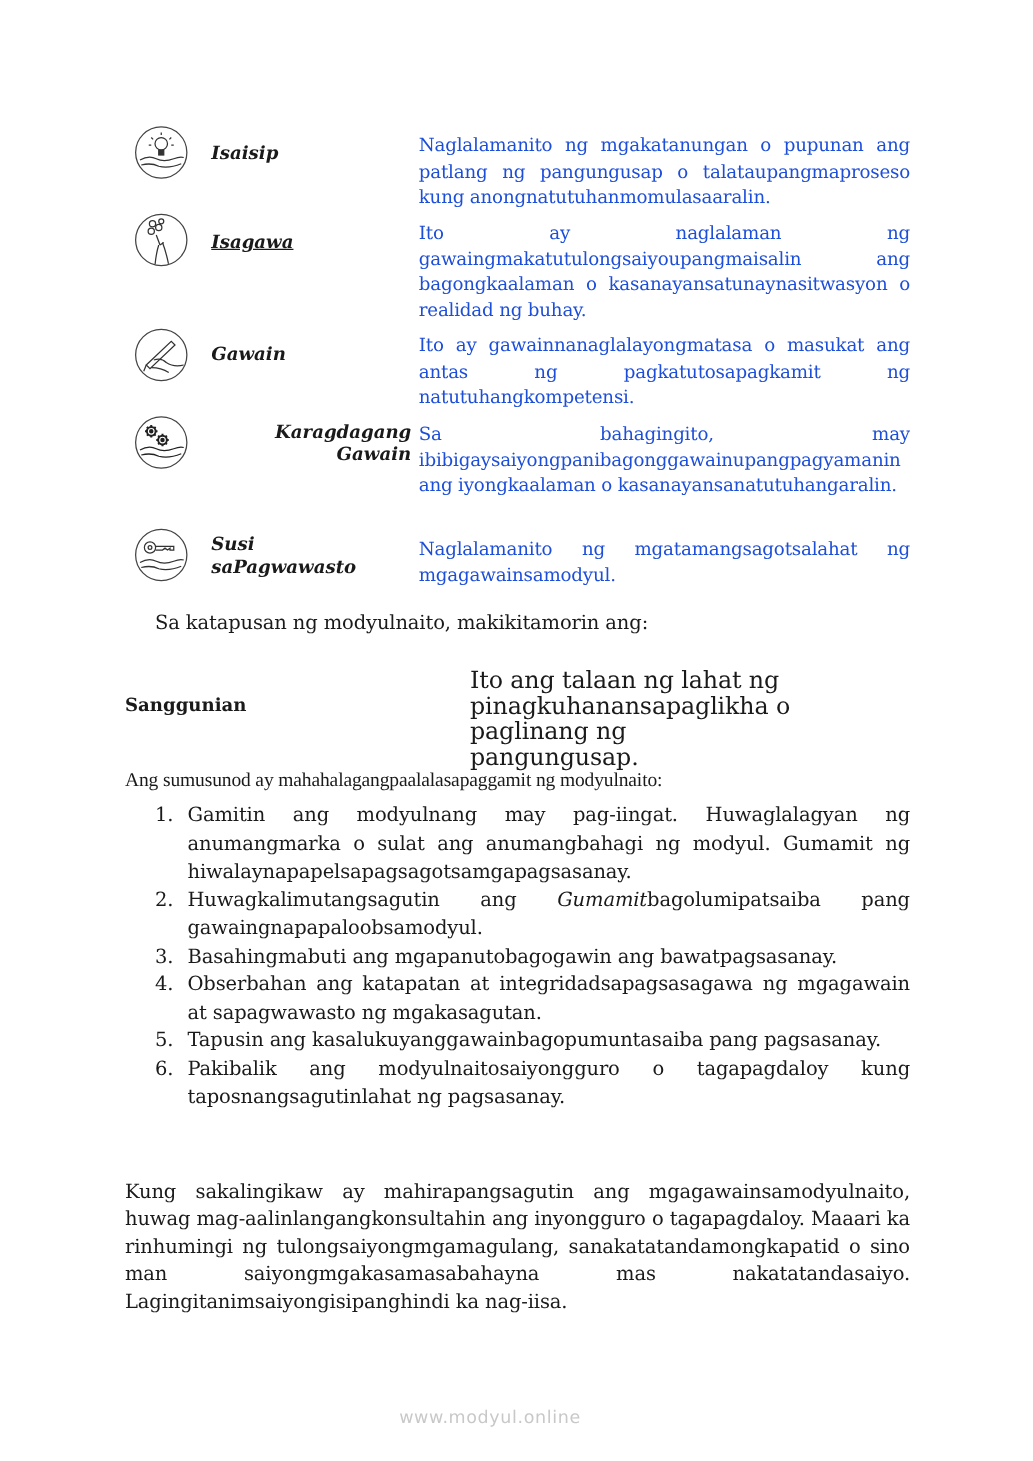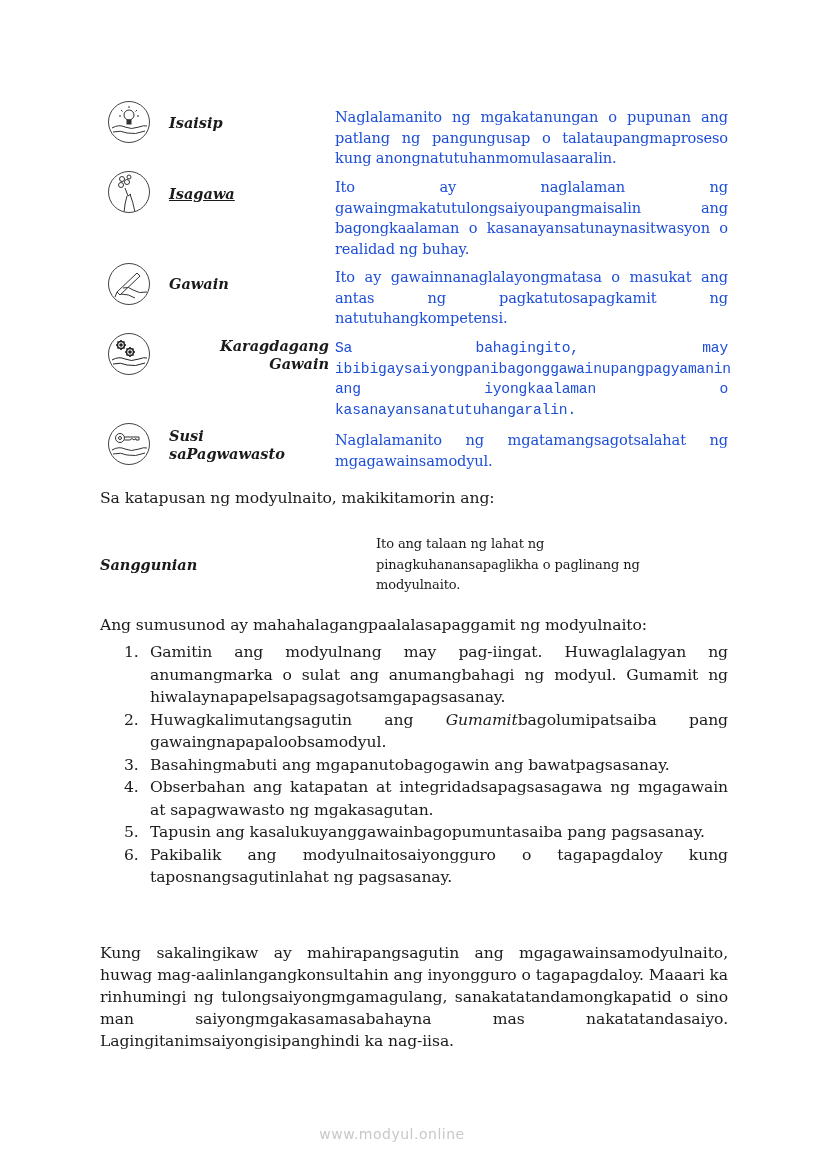--- a/index.html
+++ b/index.html
@@ -77,30 +77,29 @@
     }
     .para.justify {
       text-align: justify;
     }
 
     .ref-label {
       position: absolute;
       left: 100px;
       top: 556px;
       font-weight: bold;
-      font-style: italic;
       font-size: 14.5px;
       line-height: 18px;
     }
     .ref-desc {
       position: absolute;
       left: 376px;
       top: 534px;
       width: 340px;
-      font-size: 13px;
+      font-size: 19px;
       line-height: 20.6px;
       letter-spacing: -0.1px;
     }
 
     ol.rules {
       position: absolute;
       left: 100px;
       top: 641px;
       width: 628px;
       margin: 0;
@@ -197,50 +196,50 @@
         <circle cx="21" cy="18" r="1" fill="#222"></circle>
         <path d="M21 13 L21 14.5 M21 21.5 L21 23 M16 18 L17.5 18 M24.5 18 L26 18 M17.5 14.5 L18.5 15.5 M23.5 20.5 L24.5 21.5 M24.5 14.5 L23.5 15.5 M17.5 21.5 L18.5 20.5"></path>
         <path stroke-width="1" d="M3 26 Q10 22 16 25 Q22 28 30 25 Q35 23 38 24"></path>
         <path stroke-width="1" d="M4 30 Q12 28 18 31 Q26 33 36 29"></path>
       </svg>
     </div>
     <div class="icon-label" style="top:4px;text-align:right;">
       <div>Karagdagang</div>
       <div>Gawain</div>
     </div>
-    <div class="icon-desc" style="top:5px;font-family:Liberation Mono, monospace;">Sa bahagingito, may ibibigaysaiyongpanibagonggawainupangpagyamanin ang iyongkaalaman o kasanayansanatutuhangaralin.</div>
+    <div class="icon-desc" style="top:5px;">Sa bahagingito, may ibibigaysaiyongpanibagonggawainupangpagyamanin ang iyongkaalaman o kasanayansanatutuhangaralin.</div>
   </div>
 
   <div class="icon-row" style="top:423px;">
     <div class="icon-circle" style="top:0;">
       <svg viewBox="0 0 40 40" fill="none" stroke="#333" stroke-width="1">
         <circle cx="11" cy="14" r="4.5"></circle>
         <circle cx="11" cy="14" r="1.5"></circle>
         <path d="M15.5 13 L30 13 L30 16 L27 16 L27 14.5 L25 16 L23 14.5 L21 16 L15.5 16"></path>
         <path d="M3 26 Q10 22 16 25 Q22 28 30 25 Q35 23 38 24"></path>
         <path d="M4 30 Q12 28 18 31 Q26 33 36 29"></path>
       </svg>
     </div>
     <div class="icon-label" style="top:4px;">
       <div>Susi</div>
       <div>saPagwawasto</div>
     </div>
     <div class="icon-desc" style="top:7px;">Naglalamanito ng mgatamangsagotsalahat ng mgagawainsamodyul.</div>
   </div>
 
-  <div class="para" style="top:487px;">Sa katapusan ng modyulnaito, makikitamorin ang:</div>
+  <div class="para" style="top:487px;margin-left:24px;">Sa katapusan ng modyulnaito, makikitamorin ang:</div>
 
   <div class="ref-label">Sanggunian</div>
   <div class="ref-desc">
     <div>Ito ang talaan ng lahat ng</div>
     <div>pinagkuhanansapaglikha o paglinang ng</div>
-    <div>modyulnaito.</div>
-  </div>
-
-  <div class="para" style="top:614px;">Ang sumusunod ay mahahalagangpaalalasapaggamit ng modyulnaito:</div>
+    <div>pangungusap.</div>
+  </div>
+
+  <div class="para" style="top:614px;font-family:Liberation Serif, serif;">Ang sumusunod ay mahahalagangpaalalasapaggamit ng modyulnaito:</div>
 
   <ol class="rules">
     <li>
       <span class="num">1.</span>
       <span>Gamitin ang modyulnang may pag-iingat. Huwaglalagyan ng anumangmarka o sulat ang anumangbahagi ng modyul. Gumamit ng hiwalaynapapelsapagsagotsamgapagsasanay.</span>
     </li>
     <li>
       <span class="num">2.</span>
       <span><span>Huwagkalimutangsagutin ang </span><em>Gumamit</em><span>bagolumipatsaiba pang gawaingnapapaloobsamodyul.</span></span>
     </li>

